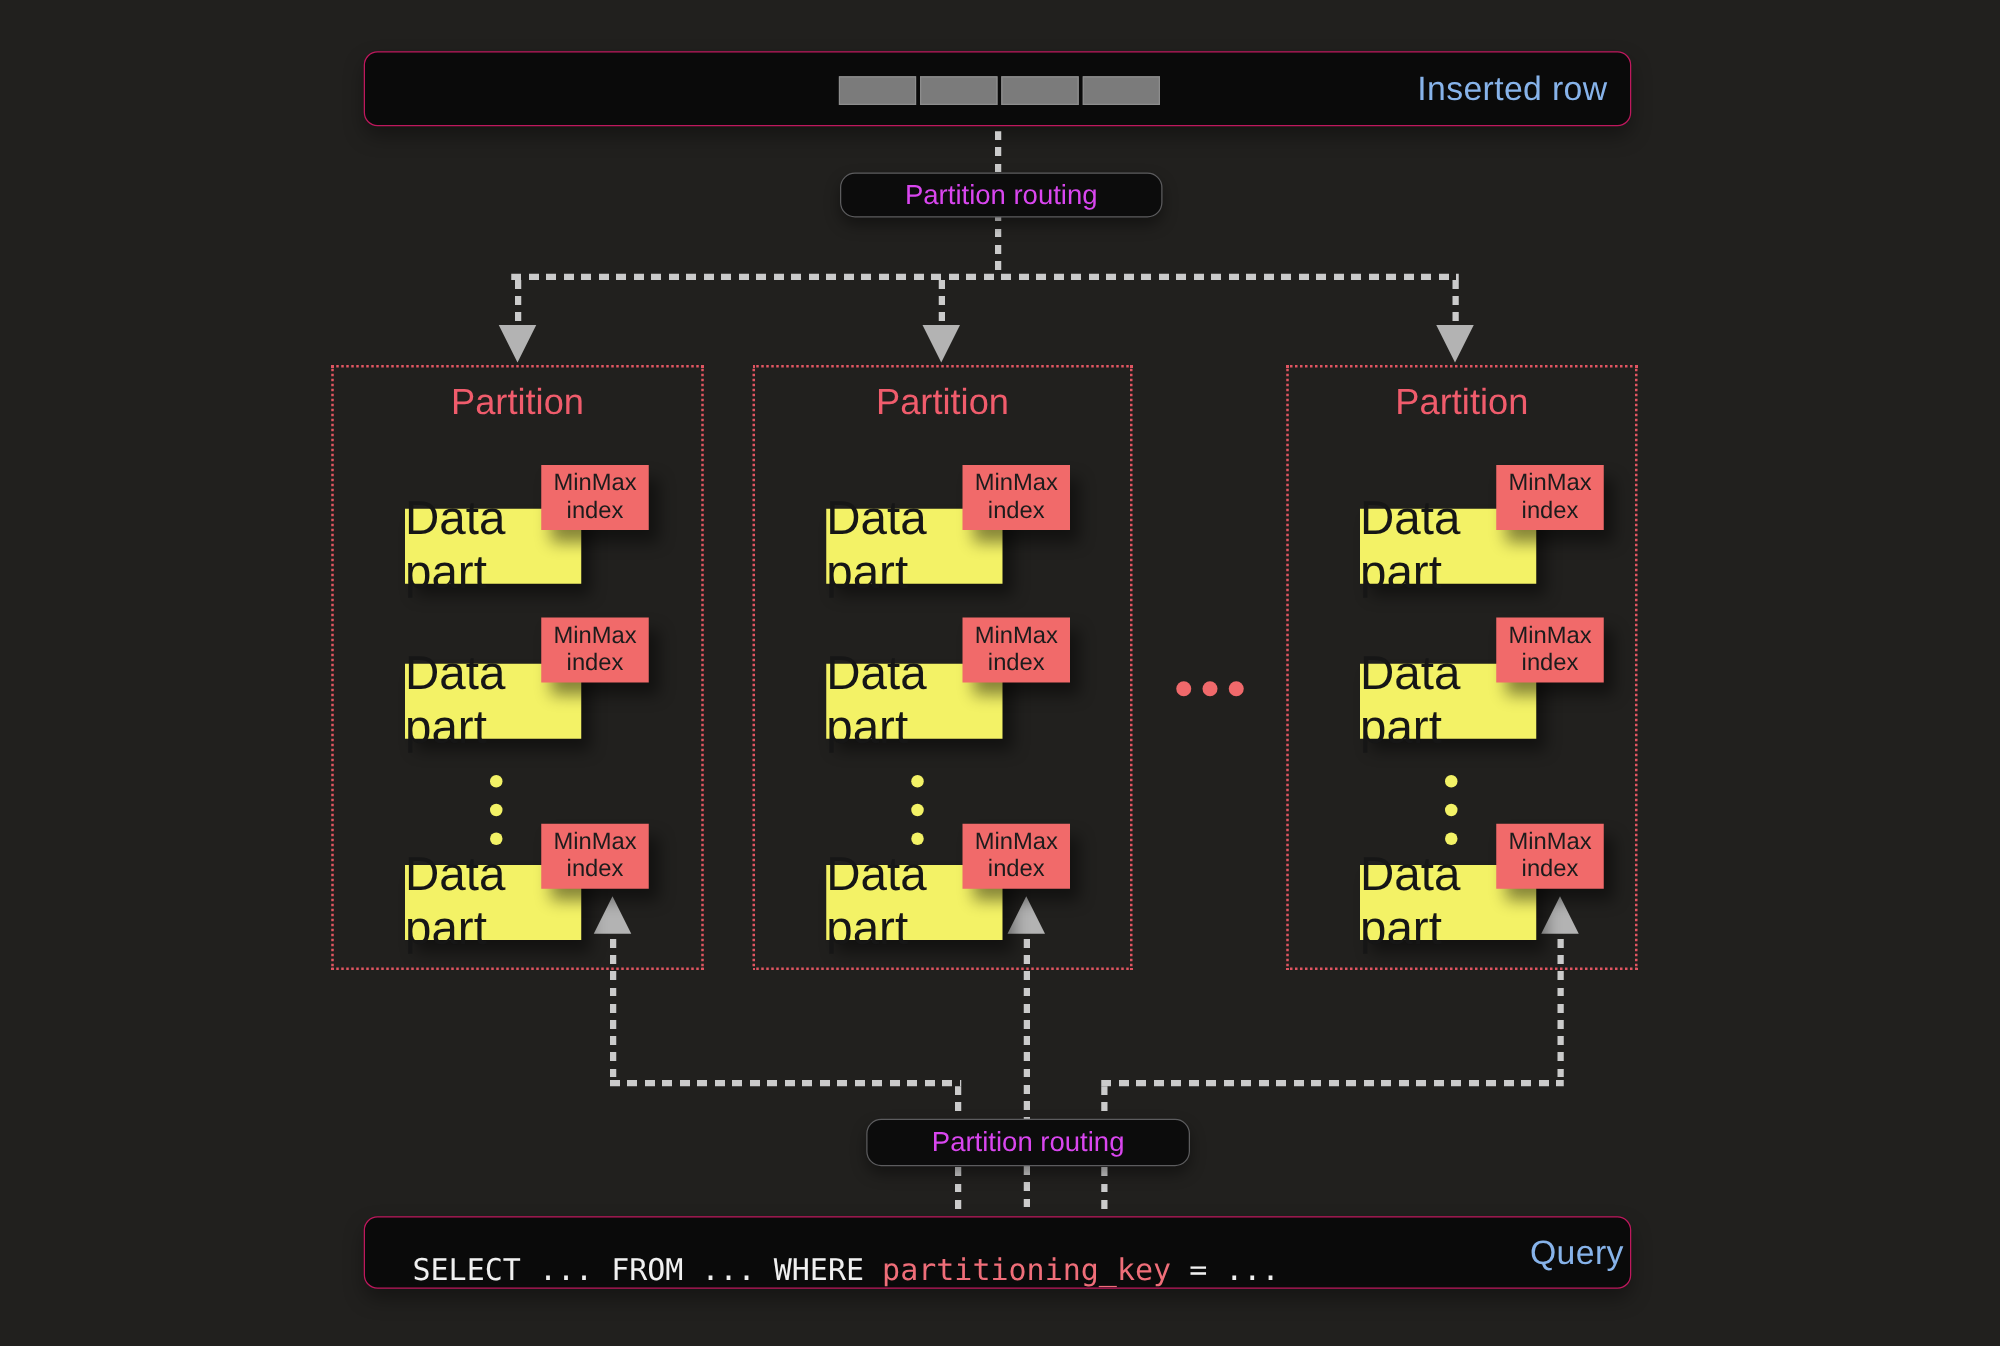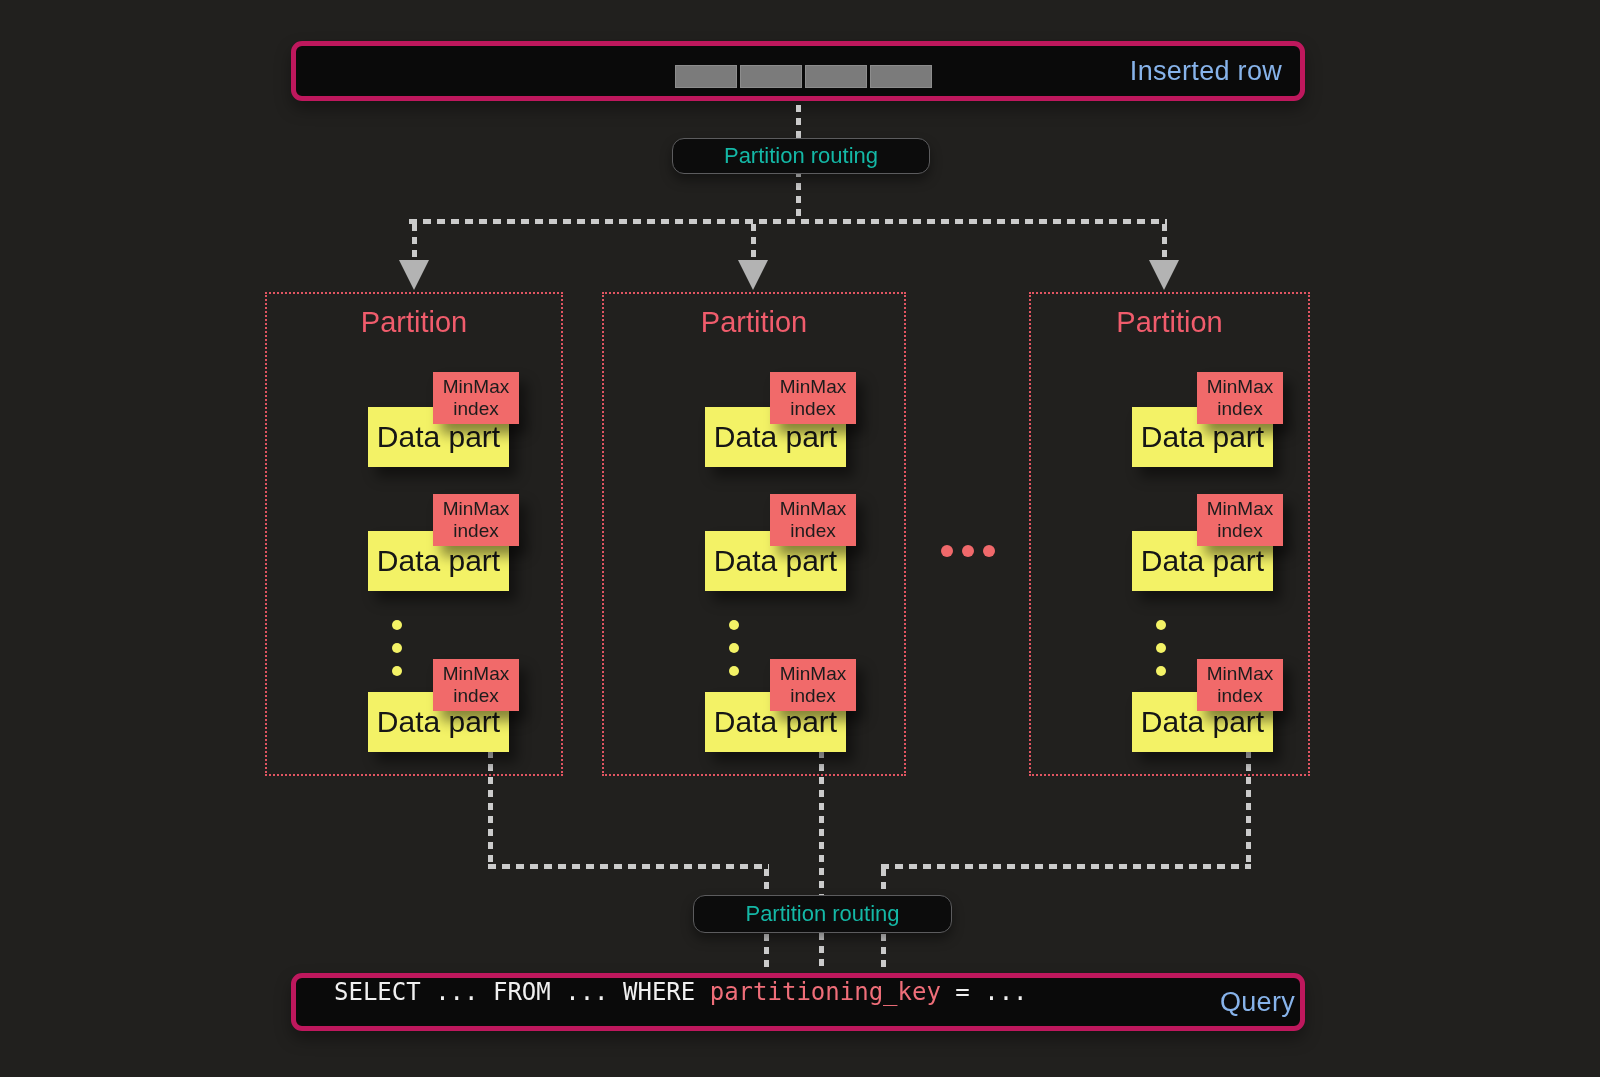--- a/index.html
+++ b/index.html
@@ -13,26 +13,26 @@
     font-family: "Liberation Sans", sans-serif;
   }
 
   
   .bar {
     position: absolute;
     left: 291px;
     width: 1014px;
     height: 60px;
     background: #0a0a0a;
-    border: 5px solid #be185d;
+    border: 1px solid #be185d;
     border-radius: 11px;
     box-shadow: 0 8px 16px rgba(0,0,0,0.35);
   }
   #inserted-row-bar { top: 41px; }
-  #query-bar { top: 973px; height: 58px; display: flex; align-items: flex-start; }
+  #query-bar { top: 973px; height: 58px; display: flex; align-items: flex-end; }
 
   .bar-label-blue {
     position: absolute;
     right: 18px;
     top: 0;
     height: 100%;
     display: flex;
     align-items: center;
     color: #87b3ea;
     font-size: 27px;
@@ -53,21 +53,21 @@
     background: #7b7b7b;
     box-shadow: inset 0 0 0 1px #8d8d8d;
   }
 
   
   .flow-label {
     position: absolute;
     background: #0c0c0c;
     border: 1px solid #5c5c5e;
     border-radius: 12px;
-    color: #14b8a6;
+    color: #d946ef;
     font-size: 22px;
     display: flex;
     align-items: center;
     justify-content: center;
     z-index: 6;
     box-shadow: 0 6px 12px rgba(0,0,0,0.4);
   }
   #partition-routing-label { left: 672px; top: 138px; width: 258px; height: 36px; }
   #partition-pruning-label { left: 693px; top: 895px; width: 259px; height: 38px; }
 
@@ -118,27 +118,26 @@
     font-size: 29px;
     font-weight: 500;
   }
   .datapart {
     position: absolute;
     left: 57px;
     width: 141px;
     height: 60px;
     background: #f3f266;
     color: #161616;
-    font-size: 30px;
+    font-size: 38px;
     display: flex;
     align-items: center;
     justify-content: center;
     z-index: 3;
     box-shadow: 8px 10px 12px rgba(0,0,0,0.45);
-    margin-left: 44px;
   }
   .minmax {
     position: absolute;
     left: 166px;
     width: 86px;
     height: 52px;
     background: #f16a6a;
     color: #1c1c1c;
     font-size: 19px;
     line-height: 22px;

